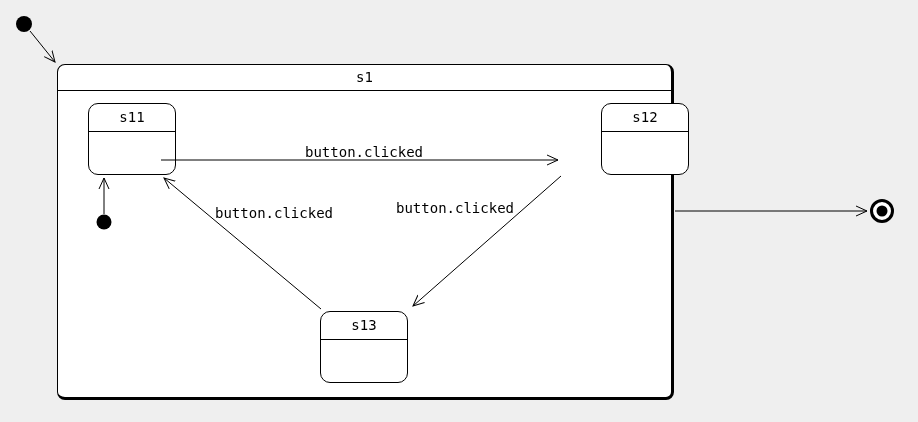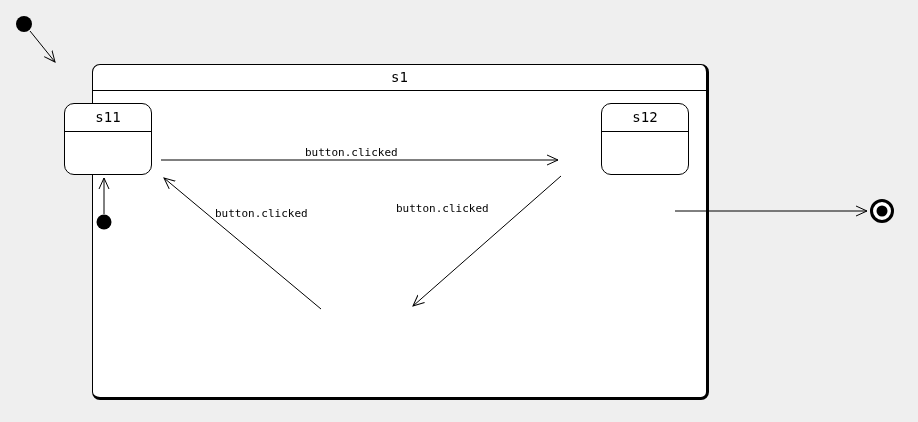--- a/index.html
+++ b/index.html
@@ -32,48 +32,51 @@
     border-bottom: 1px solid var(--color-line, #000000);
     text-align: center;
     font-size: 14px;
     white-space: nowrap;
     overflow: hidden;
   }
   .state__title--lg { height: 26px; line-height: 25px; }
   .state__title--sm { height: 28px; line-height: 27px; }
   .t-label {
     position: absolute;
-    font-size: 11px;
+    font-size: 14px;
     line-height: 15px;
     white-space: nowrap;
   }
   svg.wires {
     position: absolute;
     left: 0;
     top: 0;
     pointer-events: none;
   }
 </style>
 </head>
 <body>
 
 <div class="canvas">
 
-  <div class="state state--composite" style="left:57px; top:64px; width:617px; height:336px;margin-left:35px;">
+  <div class="state state--composite" style="left:57px; top:64px; width:617px; height:336px;">
     <div class="state__title state__title--lg">s1</div>
   </div>
 
-  <div class="state" style="left:64px; top:103px; width:88px; height:72px;">
+  <div class="state" style="left:88px; top:103px; width:88px; height:72px;">
     <div class="state__title state__title--sm">s11</div>
   </div>
 
   <div class="state" style="left:560px; top:103px; width:88px; height:72px;margin-left:41px;">
     <div class="state__title state__title--sm">s12</div>
   </div>
 
+  <div class="state" style="left:320px; top:311px; width:88px; height:72px;">
+    <div class="state__title state__title--sm">s13</div>
+  </div>
 
   <div class="t-label" style="left:305px; top:145px;">button.clicked</div>
 
   <div class="t-label" style="left:396px; top:201px;">button.clicked</div>
 
   <div class="t-label" style="left:215px; top:206px;">button.clicked</div>
 
 
   <svg class="wires" width="918" height="422" viewBox="0 0 918 422">
     <defs>

